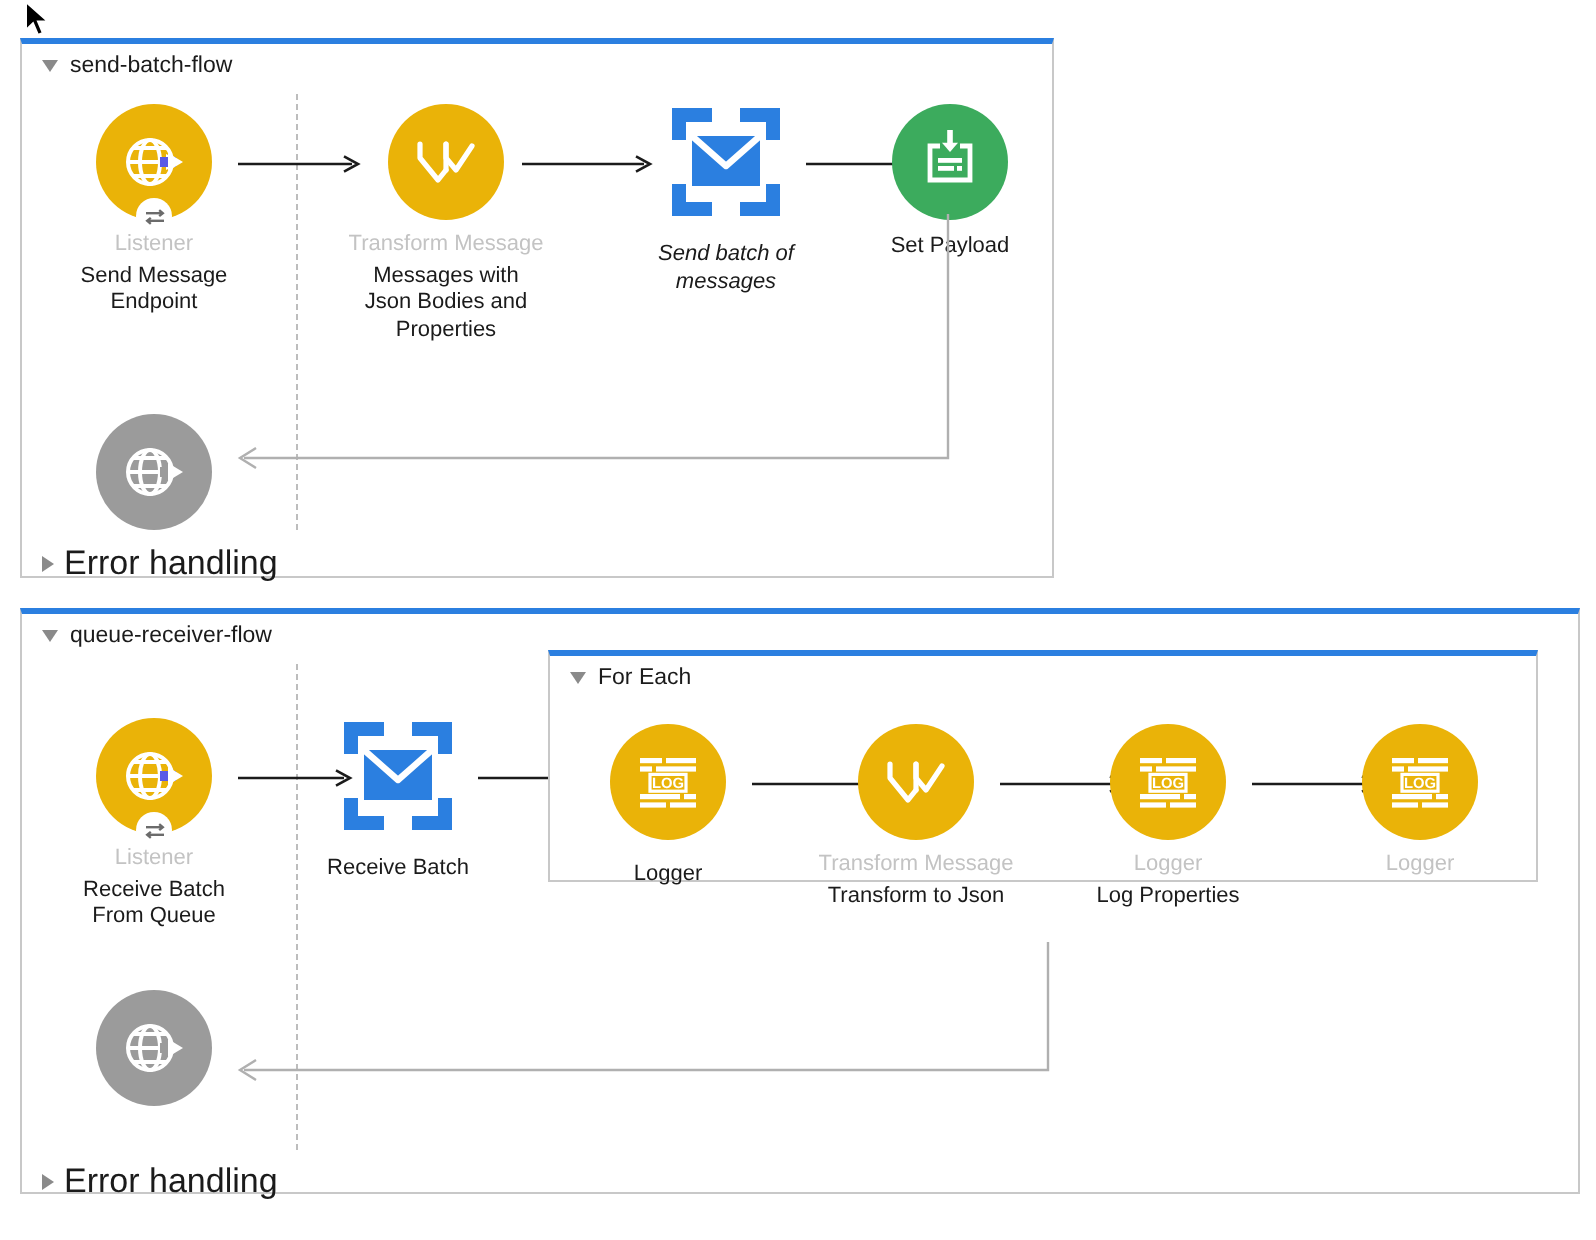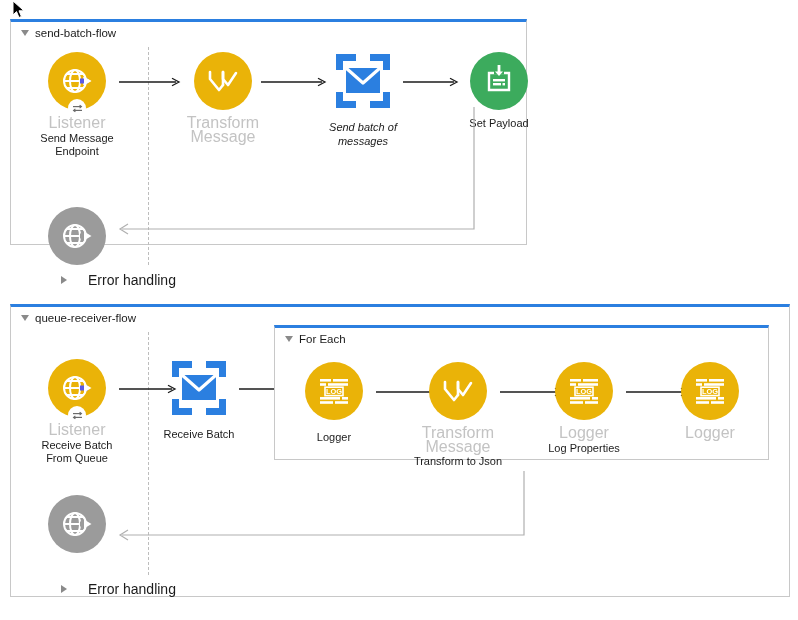--- a/index.html
+++ b/index.html
@@ -35,22 +35,22 @@
     border-top:6px solid #8a8a8a;
   }
   .tri-right{
     width:0;height:0;
     border-top:4.5px solid transparent;
     border-bottom:4.5px solid transparent;
     border-left:6px solid #8a8a8a;
   }
   .err-handling{
     position:absolute;left:10px;
-    display:flex;align-items:center;gap:21px;
-    font-size:14px;color:#1b1b1b;margin-left:40px;
+    display:flex;align-items:center;gap:5px;
+    font-size:17px;color:#1b1b1b;
   }
 
   
   .scope{
     position:absolute;
     background:#fff;
     border:1px solid #c8c8c8;
     border-top:3px solid #2b7fe0;
     box-sizing:border-box;
   }
@@ -88,21 +88,21 @@
     display:flex;align-items:center;justify-content:center;
   }
   .lbl{
     margin-top:7px;
     font-size:11px;line-height:13.5px;
     color:#1b1b1b;
     white-space:pre-line;
   }
   .lbl-type{
     margin-top:6px;
-    font-size:16px;line-height:13.5px;
+    font-size:11px;line-height:13.5px;
     color:#c3c3c3;
   }
   .lbl-type + .lbl{margin-top:2px;}
 
   
   .arrow{position:absolute;height:10px;}
   .dashed-sep{
     position:absolute;
     border-left:1px dashed #bdbdbd;
     width:0;
@@ -114,21 +114,21 @@
 <body>
 
 <div class="canvas">
 
   <div class="cursor">
     <svg width="14" height="20" viewBox="0 0 14 20">
       <path d="M1 1 L1 15 L4.5 11.6 L7 17.5 L9.4 16.4 L7 10.8 L12 10.8 Z" fill="#000" stroke="#fff" stroke-width="1"></path>
     </svg>
   </div>
 
-  <div class="flow" style="left:10px;top:19px;width:517px;height:226px;">
+  <div class="flow" style="left:10px;top:19px;width:517px;height:270px;">
 
     <div class="flow-header">
       <span class="tri-down"></span>
       <span>send-batch-flow</span>
     </div>
 
     <div class="dashed-sep" style="left:137px;top:25px;height:218px;"></div>
 
     <div class="node" style="left:66px;top:30px;">
       <div class="circle c-purple">
@@ -175,20 +175,23 @@
           <svg width="34" height="30" viewBox="0 0 34 30">
             <g fill="none" stroke="#ffffff" stroke-width="2.6" stroke-linejoin="round" stroke-linecap="round">
               <path d="M4 6 L4 13 L13 24 L17 19"></path>
               <path d="M17 19 L17 6"></path>
               <path d="M17 6 L17 13 L22 19 L30 7"></path>
             </g>
           </svg>
         </span>
       </div>
       <div class="lbl-type">Transform Message</div>
+      <div class="lbl">Messages with
+Json Bodies and
+Properties</div>
     </div>
 
     <div class="arrow" style="left:250px;top:55px;">
       <svg width="66" height="10" viewBox="0 0 66 10">
         <line x1="0" y1="5" x2="61" y2="5" stroke="#1b1b1b" stroke-width="1.3"></line>
         <path d="M57 1.2 L64 5 L57 8.8" fill="none" stroke="#1b1b1b" stroke-width="1.3"></path>
       </svg>
     </div>
 
     <div class="node" style="left:352px;top:30px;">
@@ -214,21 +217,21 @@
 messages</div>
     </div>
 
     <div class="arrow" style="left:392px;top:55px;">
       <svg width="56" height="10" viewBox="0 0 56 10">
         <line x1="0" y1="5" x2="51" y2="5" stroke="#1b1b1b" stroke-width="1.3"></line>
         <path d="M47 1.2 L54 5 L47 8.8" fill="none" stroke="#1b1b1b" stroke-width="1.3"></path>
       </svg>
     </div>
 
-    <div class="node" style="left:488px;top:30px;align-items:center;">
+    <div class="node" style="left:464px;top:30px;align-items:center;">
       <div class="circle c-green">
         <span>
           <svg width="34" height="34" viewBox="0 0 34 34">
             <path d="M7 9 L27 9 L27 26 L7 26 Z" fill="none" stroke="#ffffff" stroke-width="2.4"></path>
             <rect x="12" y="5.5" width="10" height="5" fill="#3cab5d"></rect>
             <g fill="#ffffff">
               <rect x="11" y="15" width="12" height="2.4"></rect>
               <rect x="11" y="19" width="8" height="2.4"></rect>
               <rect x="20.5" y="19" width="2.5" height="2.4"></rect>
             </g>
@@ -342,21 +345,21 @@
       <div class="lbl" style="margin-top:11px;">Receive Batch</div>
     </div>
 
     <div class="arrow" style="left:228px;top:77px;">
       <svg width="48" height="10" viewBox="0 0 48 10">
         <line x1="0" y1="5" x2="43" y2="5" stroke="#1b1b1b" stroke-width="1.3"></line>
         <path d="M39 1.2 L46 5 L39 8.8" fill="none" stroke="#1b1b1b" stroke-width="1.3"></path>
       </svg>
     </div>
 
-    <div class="scope" style="left:263px;top:18px;width:495px;height:135px;">
+    <div class="scope" style="left:263px;top:18px;width:495px;height:116px;">
 
       <div class="scope-header">
         <span class="tri-down"></span>
         <span>For Each</span>
       </div>
 
       <div class="node" style="left:59px;top:34px;">
         <div class="circle c-purple">
           <span>
             <svg width="34" height="30" viewBox="0 0 34 30">

